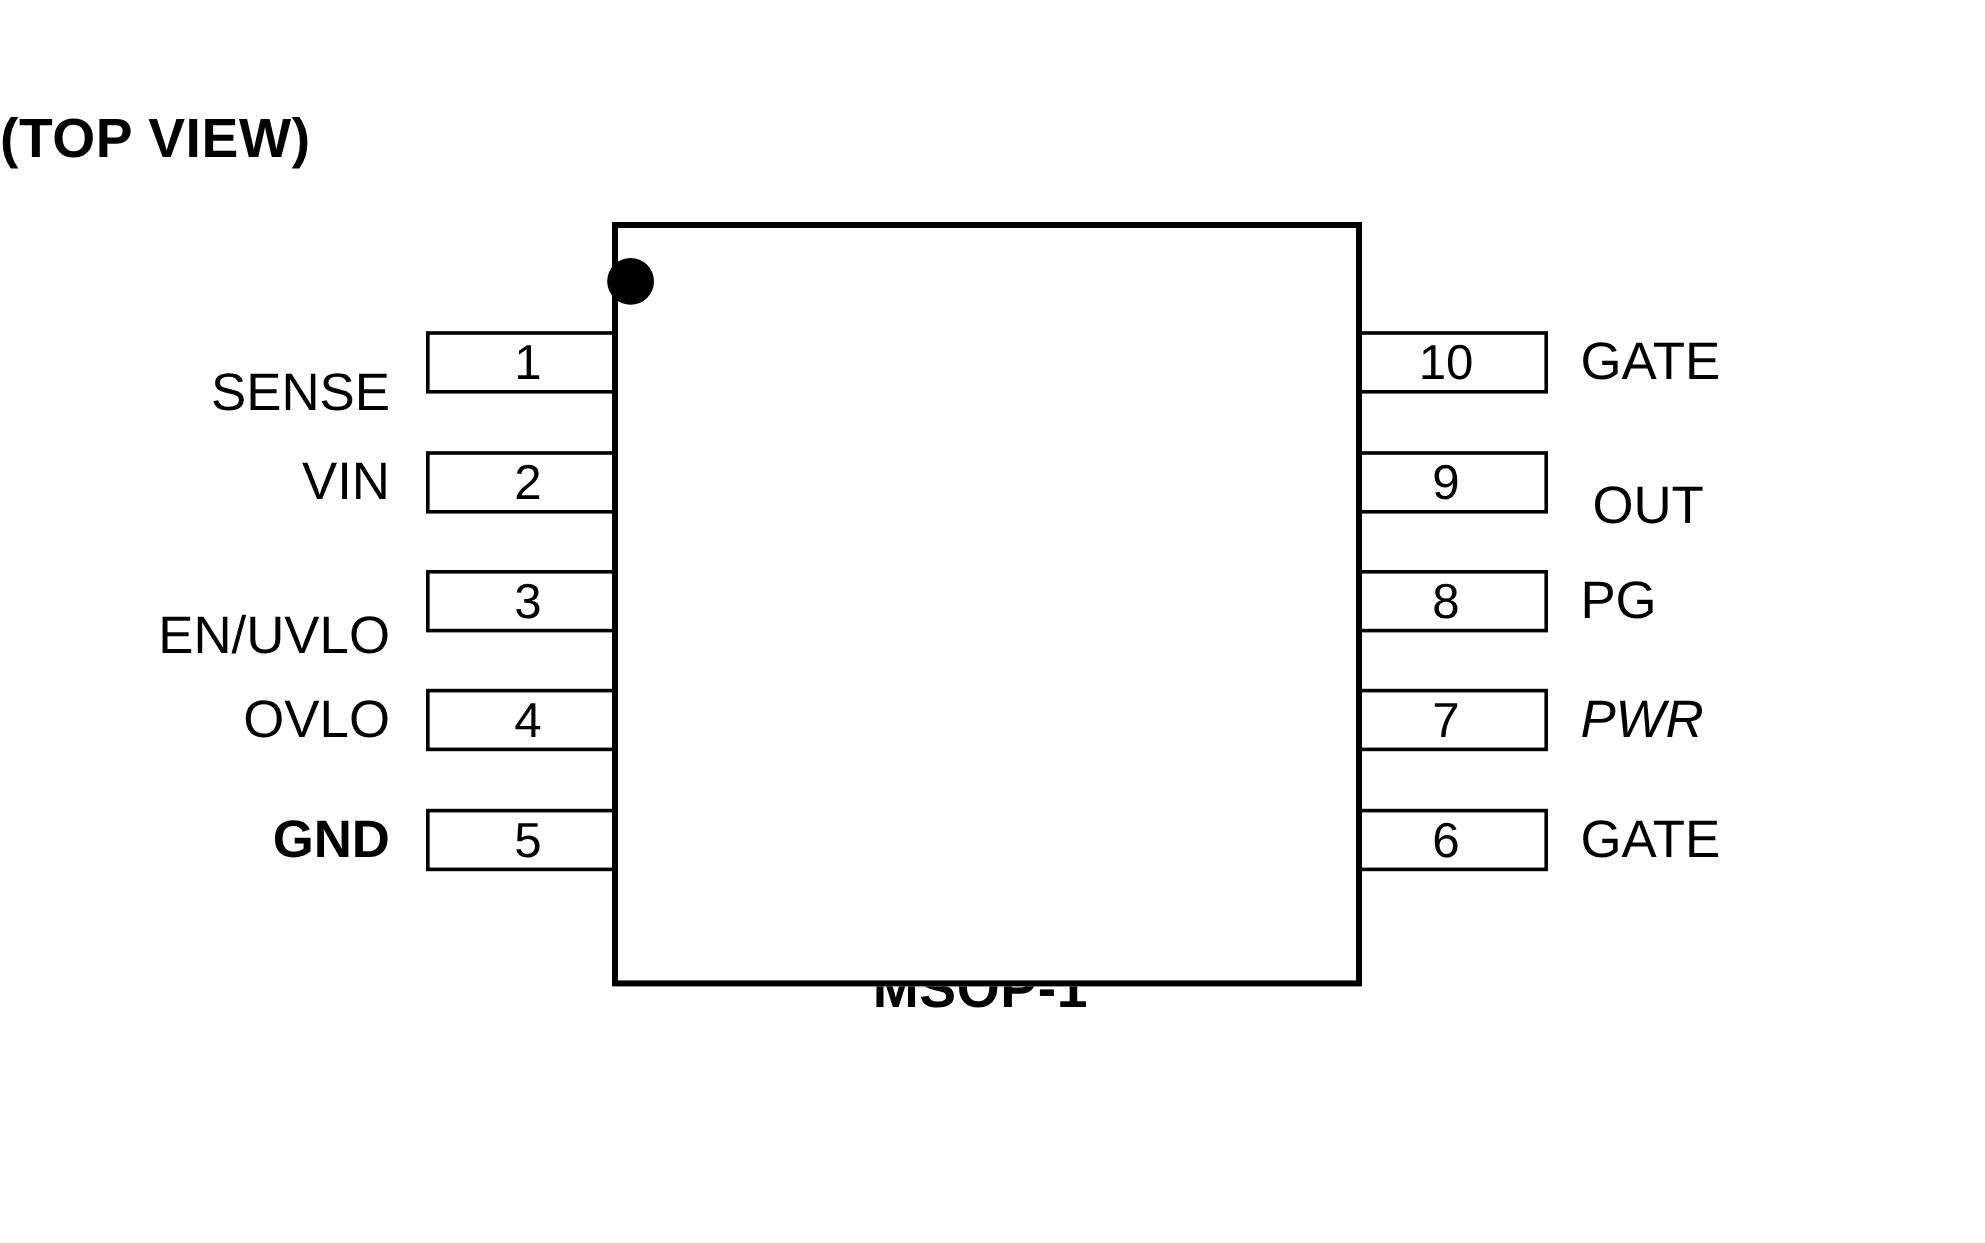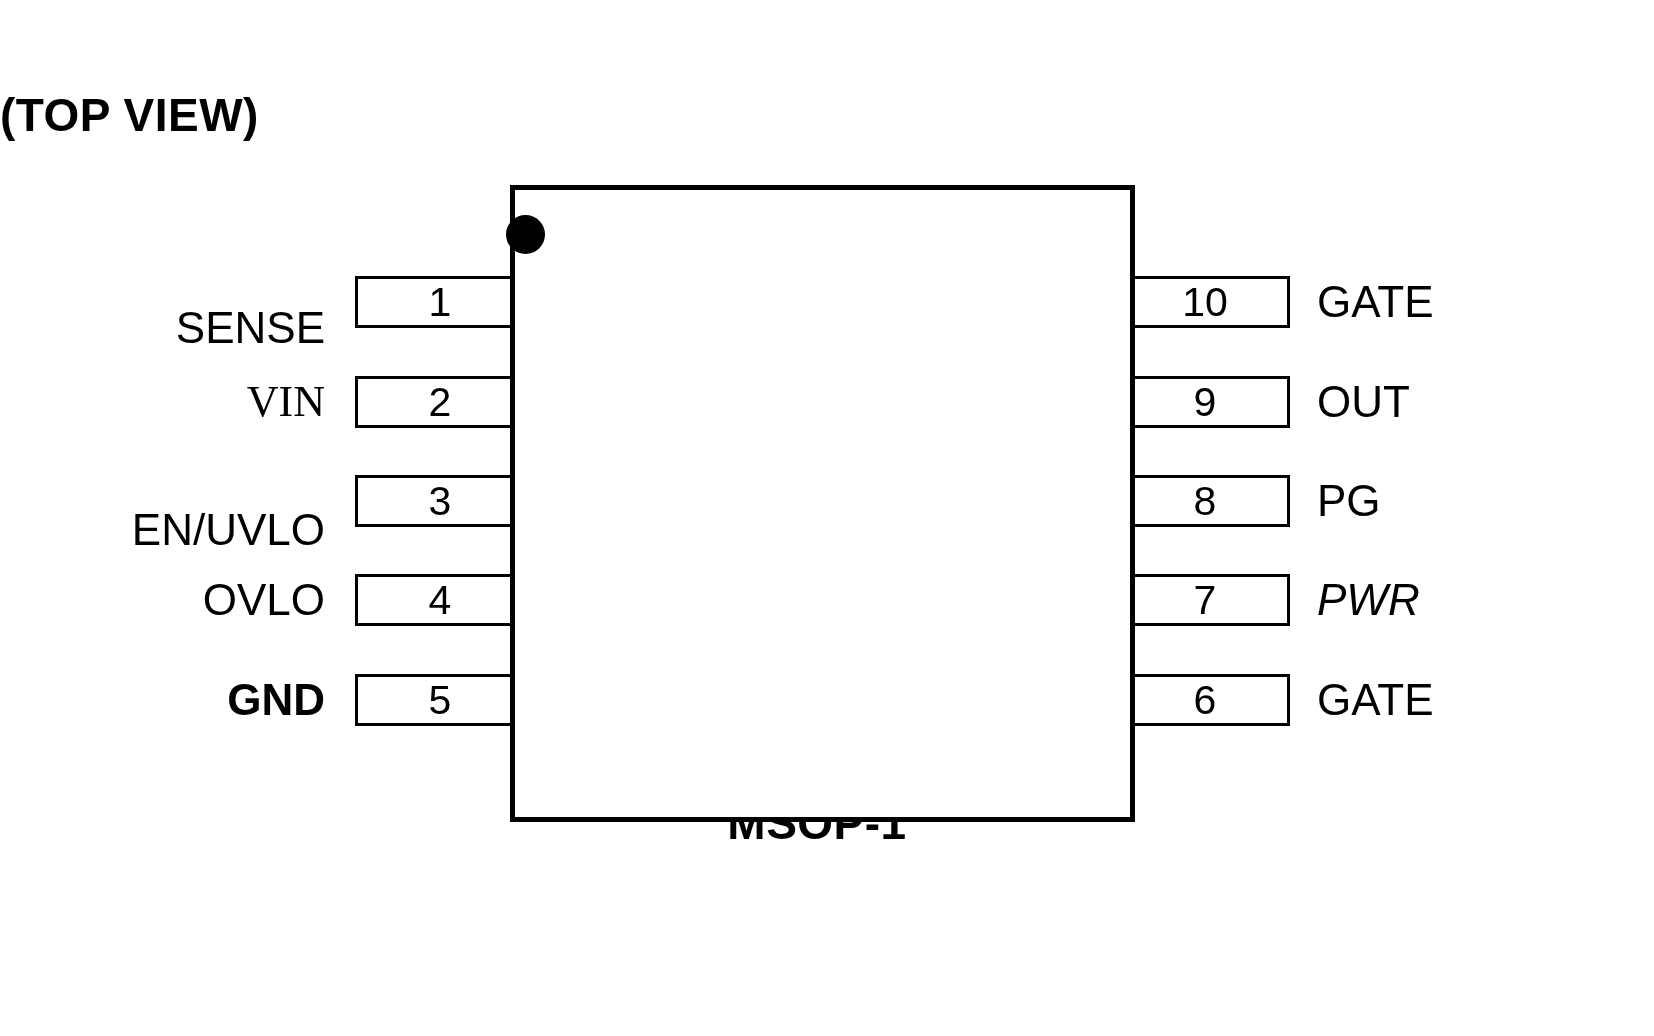--- a/index.html
+++ b/index.html
@@ -105,39 +105,39 @@
   }
 </style>
 </head>
 <body>
 
 <div id="canvas">
 
   <div class="title-top">(TOP VIEW)</div>
 
   <div class="pin-label left" style="top:276px;margin-top:26px;">SENSE</div>
-  <div class="pin-label left" style="top:376px;font-family:Liberation Serif, serif;">VIN</div>
+  <div class="pin-label left" style="top:376px;">VIN</div>
   <div class="pin-label left" style="top:475px;margin-top:29px;">EN/UVLO</div>
   <div class="pin-label left" style="top:574px;">OVLO</div>
   <div class="pin-label left" style="top:674px;font-weight:bold;">GND</div>
 
   <div class="pin-rect left" style="top:276px;">1</div>
   <div class="pin-rect left" style="top:376px;">2</div>
   <div class="pin-rect left" style="top:475px;">3</div>
   <div class="pin-rect left" style="top:574px;">4</div>
   <div class="pin-rect left" style="top:674px;">5</div>
 
   <div class="pin-rect right" style="top:276px;">10</div>
   <div class="pin-rect right" style="top:376px;">9</div>
   <div class="pin-rect right" style="top:475px;">8</div>
   <div class="pin-rect right" style="top:574px;">7</div>
   <div class="pin-rect right" style="top:674px;">6</div>
 
   <div class="pin-label right" style="top:276px;">GATE</div>
-  <div class="pin-label right" style="top:376px;">OUT</div>
+  <div class="pin-label right" style="top:396px;margin-left:10px;">OUT</div>
   <div class="pin-label right" style="top:475px;">PG</div>
   <div class="pin-label right" style="top:574px;font-style:italic;">PWR</div>
   <div class="pin-label right" style="top:674px;">GATE</div>
 
   <div class="pkg-body"></div>
 
   <div class="pin1-dot"></div>
 
   <div class="title-bottom">MSOP-1</div>
 

